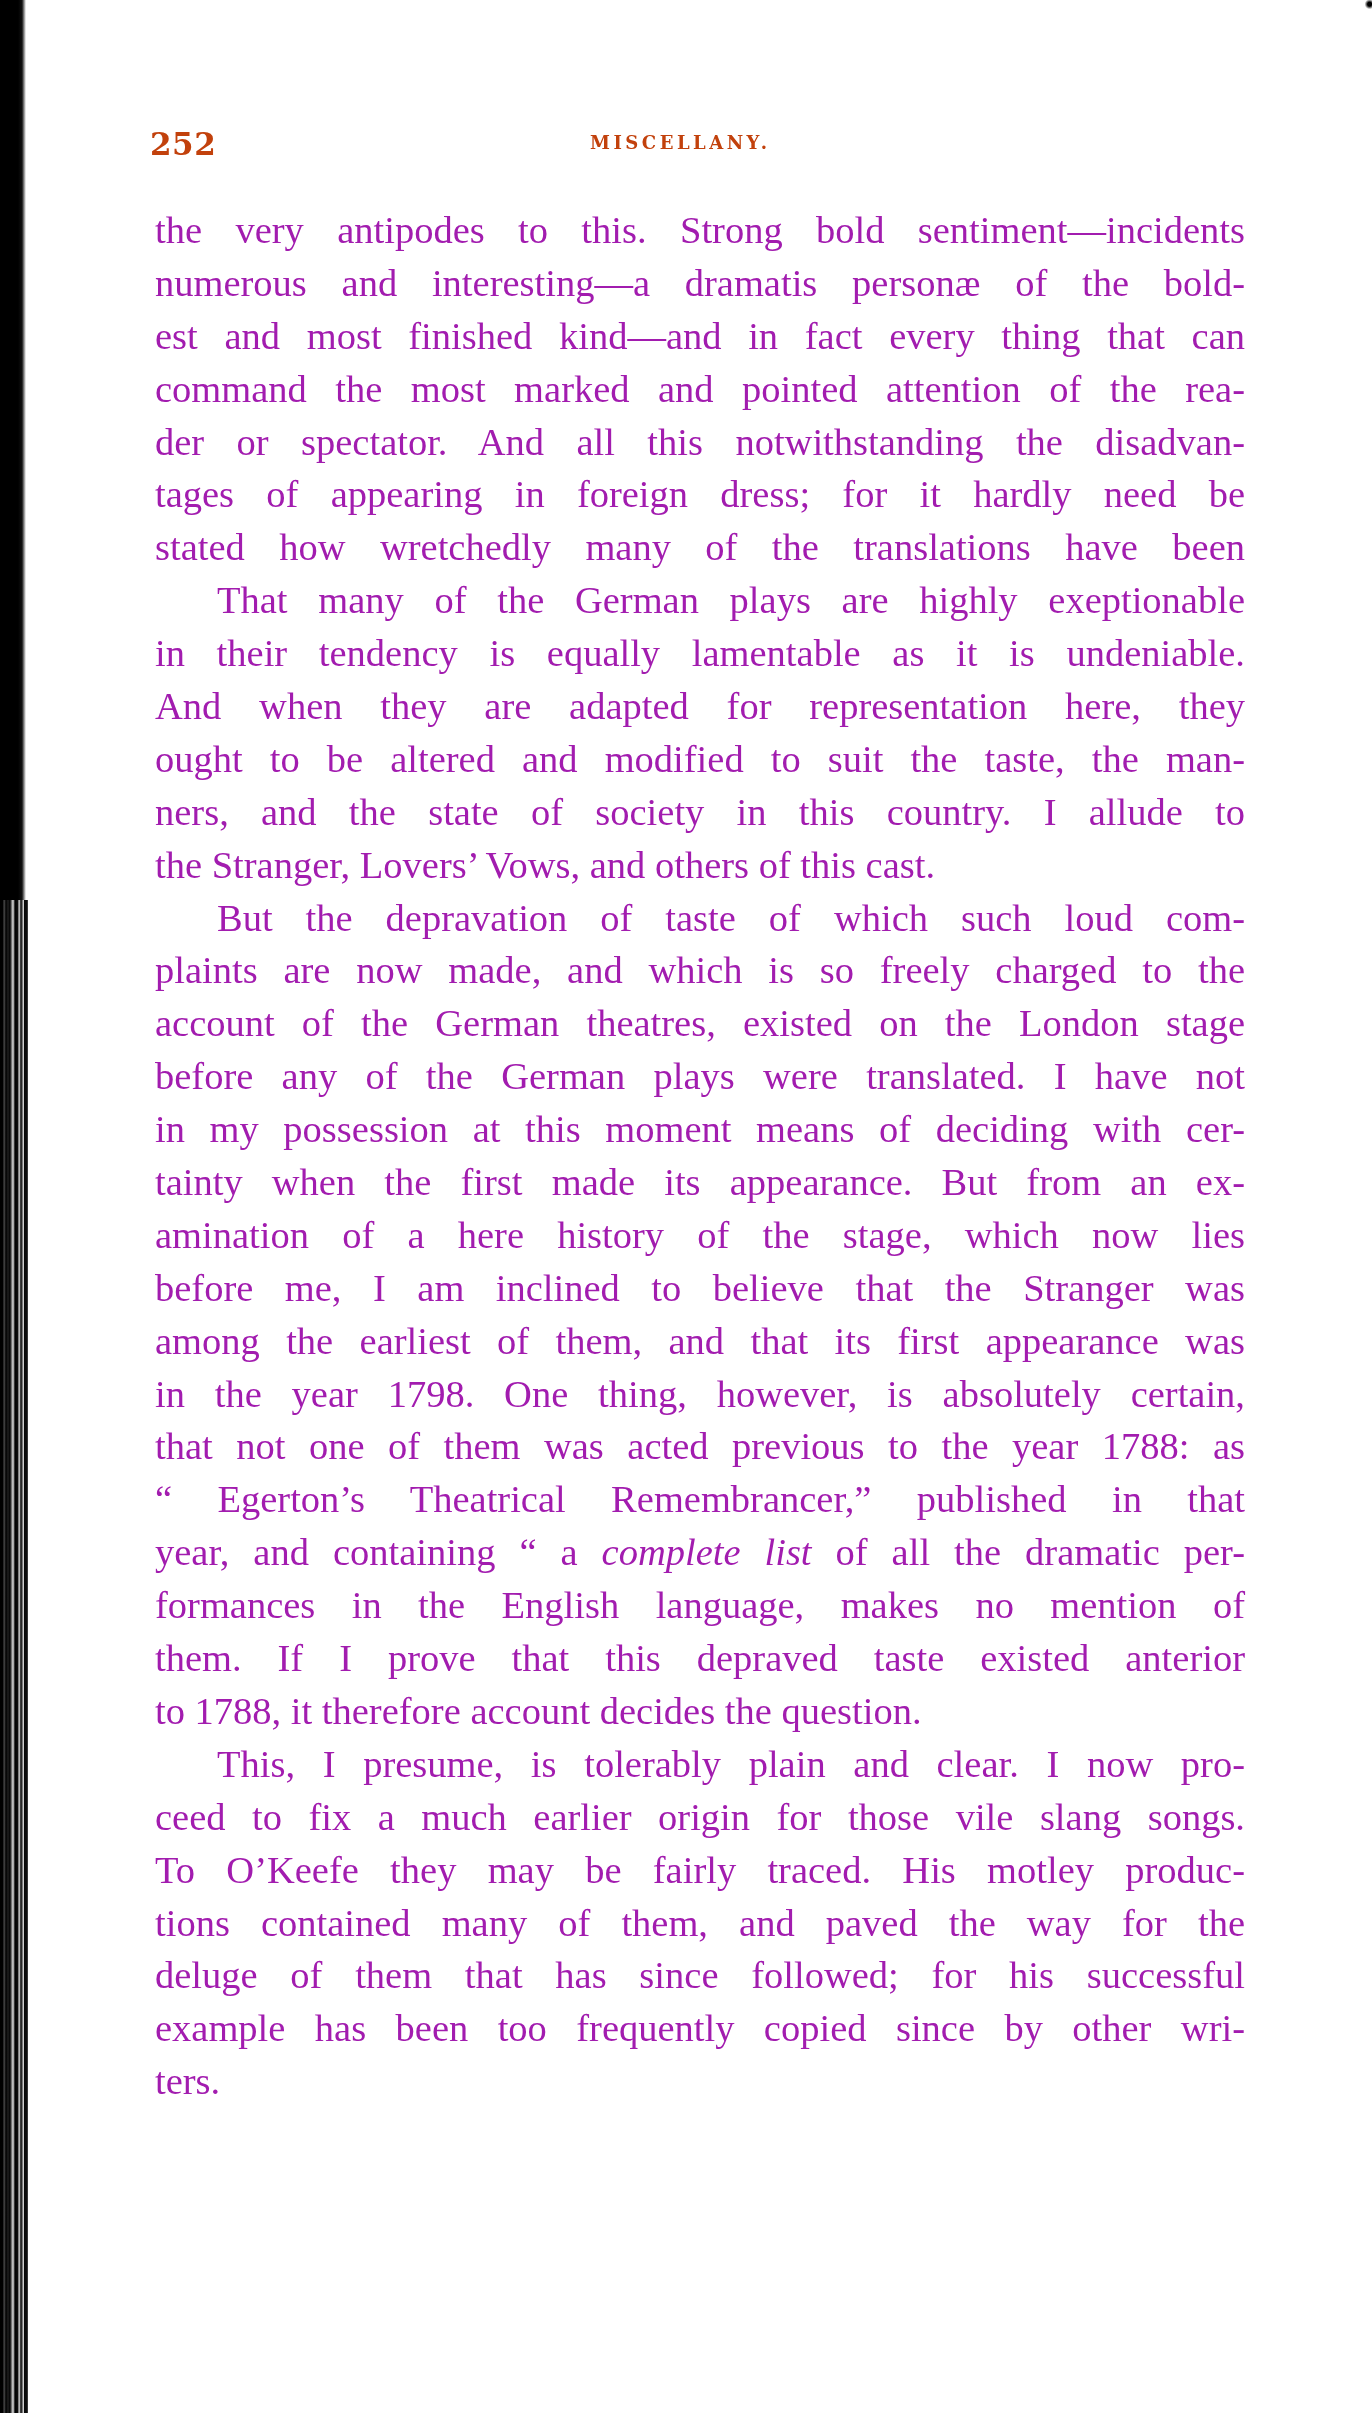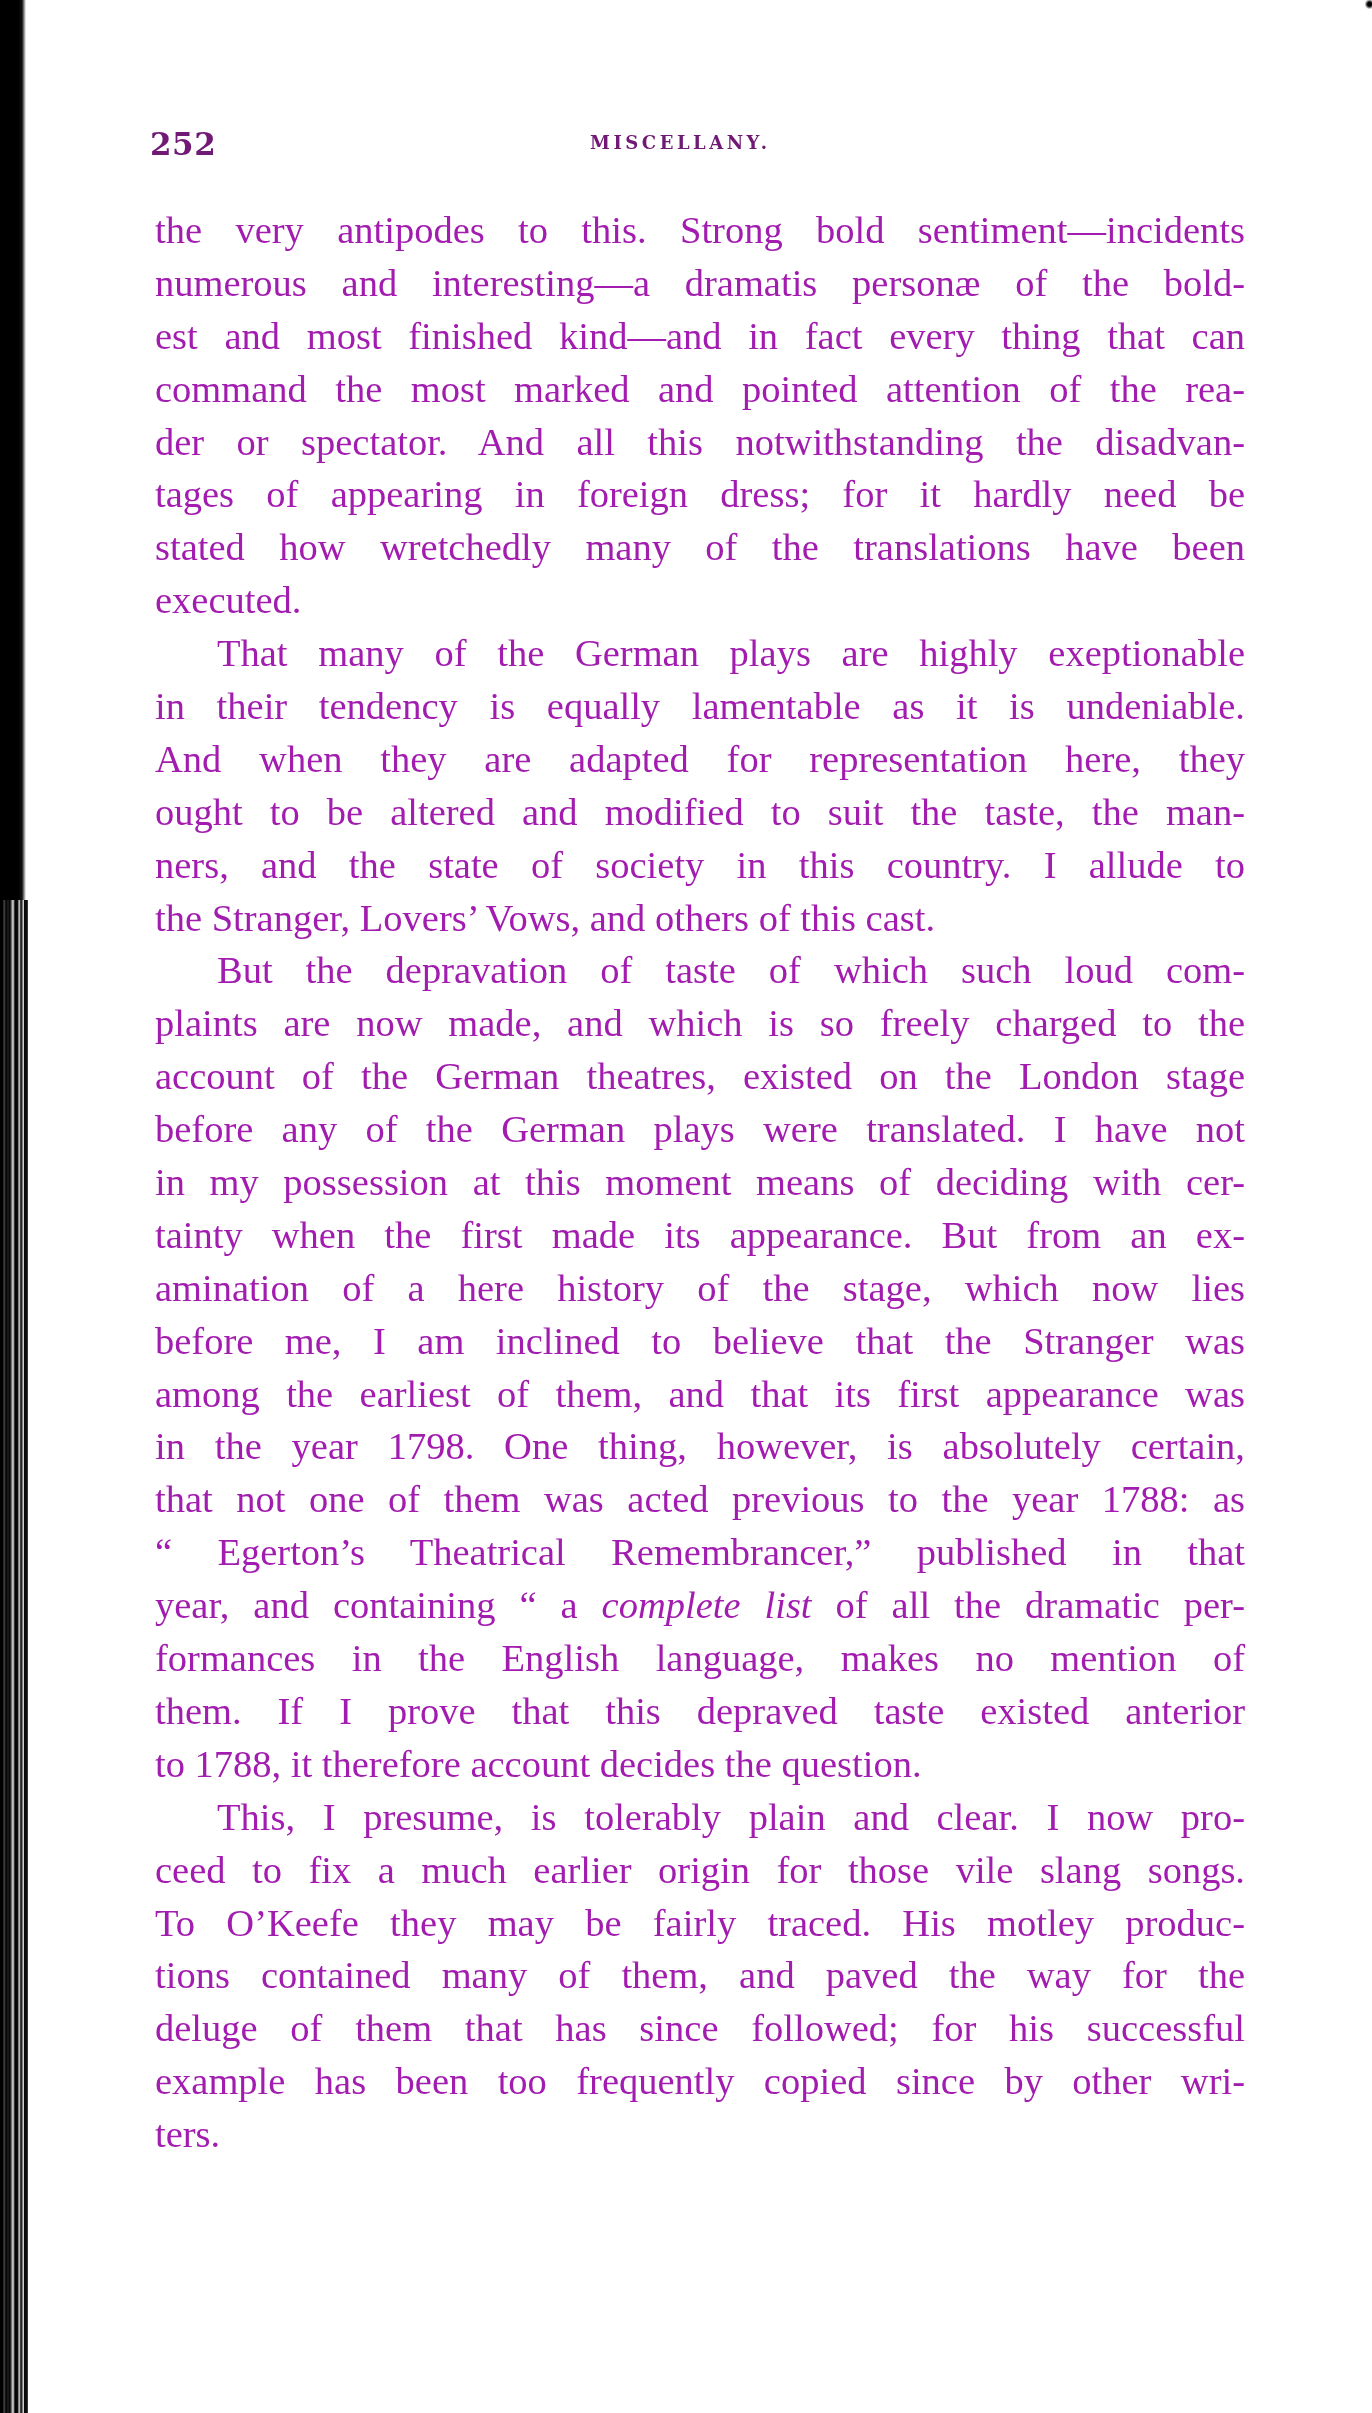--- a/index.html
+++ b/index.html
@@ -12,21 +12,21 @@
     position: absolute; left: 0; top: 900px; width: 28px; height: 1513px;
     background: repeating-linear-gradient(to right, #000 0px, #000 3px, #555 4px, #000 6px, #222 8px, #000 10px, #eee 13px, #000 15px, #111 18px, #fff 19px, #000 21px, #fff 24px);
     opacity: 0.95;
   }
   .corner-speck {
     position: absolute; right: 0; top: 0; width: 8px; height: 14px;
     background: radial-gradient(circle at 70% 30%, #000 0, #000 2px, transparent 5px);
   }
   .page-header {
     position: absolute; left: 150px; top: 122px; width: 1095px; height: 50px;
-    font-family: "DejaVu Serif", serif; color: #701a75;
+    font-family: "DejaVu Serif", serif; color: #c2410c;
   }
   .page-number {
     position: absolute; left: 0; top: 4px;
     font-size: 31px; font-weight: bold; letter-spacing: 0.5px;
   }
   .running-head {
     position: absolute; left: 440px; top: 10px;
     font-size: 18px; font-weight: bold; letter-spacing: 3.5px;
   }
   .text-block {
@@ -56,21 +56,20 @@
 
 <div class="text-block" id="text-block">
     <div>
       <span class="line">the very antipodes to this.  Strong bold sentiment—incidents</span>
       <span class="line">numerous and interesting—a dramatis personæ of the bold-</span>
       <span class="line">est and most finished kind—and in fact every thing that can</span>
       <span class="line">command the most marked and pointed attention of the rea-</span>
       <span class="line">der or spectator.  And all this notwithstanding the disadvan-</span>
       <span class="line">tages of appearing in foreign dress; for it hardly need be</span>
       <span class="line">stated how wretchedly many of the translations have been</span>
-      <span class="line last">executed.</span>
     </div>
     <div>
       <span class="line indent">That many of the German plays are highly exeptionable</span>
       <span class="line">in their tendency is equally lamentable as it is undeniable.</span>
       <span class="line">And when they are adapted for representation here, they</span>
       <span class="line">ought to be altered and modified to suit the taste, the man-</span>
       <span class="line">ners, and the state of society in this country.  I allude to</span>
       <span class="line last">the Stranger, Lovers’ Vows, and others of this cast.</span>
     </div>
     <div>

